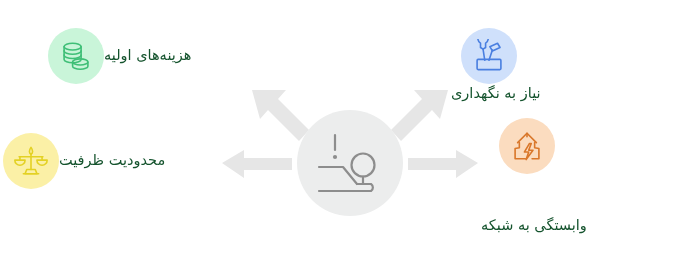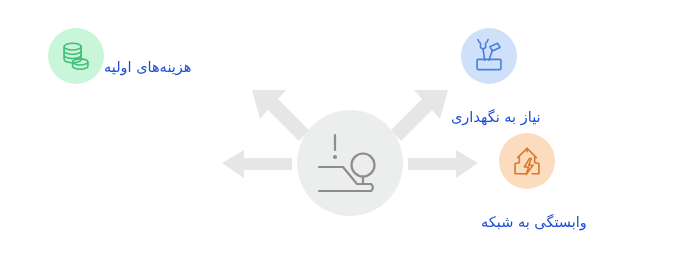--- a/index.html
+++ b/index.html
@@ -64,40 +64,39 @@
     border-radius: 50%;
     flex: 0 0 56px;
     display: flex;
     align-items: center;
     justify-content: center;
   }
   .node-icon svg { display: block; }
 
   .node-label {
     font-size: 14.5px;
-    color: #1d4ed8;
+    color: #14532d;
     white-space: nowrap;
     line-height: 1.35;
     direction: rtl;
-    margin-top: 24px;
   }
 
   
   .node.side-left { flex-direction: row-reverse; }
   .node.side-left .node-label { margin-right: 14px; text-align: left; }
 
   
   .node.side-right { flex-direction: column; }
   .node.side-right .node-label { margin-left: 14px; text-align: right; }
 
   
   #node-initial-costs    { left: 48px;  top: 28px;  }
   #node-maintenance      { left: 437px; top: 28px;  }
   #node-capacity-limit   { left: 3px;   top: 133px; }
-  #node-grid-dependency  { left: 467px; top: 133px; }
+  #node-grid-dependency  { left: 467px; top: 118px; gap: 42px; }
 </style>
 </head>
 <body>
 
 <div id="stage">
 
   <svg class="arrow-layer" viewBox="0 0 699 272" width="699" height="272" aria-hidden="true">
     <g fill="#e6e6e6">
 
       <path d="M252,90 L286,90 L278,99 L309,130 L299,141 L268,110 L260,119 Z" transform="rotate(0 280 115)"></path>
@@ -158,20 +157,45 @@
 
           <line x1="24" y1="13" x2="20" y2="25"></line>
 
           <rect x="6" y="24" width="28" height="12" rx="1.2"></rect>
         </g>
       </svg>
     </div>
     <div class="node-label">نیاز به نگهداری</div>
   </div>
 
+  <div class="node side-left" id="node-capacity-limit">
+    <div class="node-icon" style="background:#fbf0a6">
+      <svg viewBox="0 0 40 40" width="34" height="34" aria-hidden="true">
+        <g fill="none" stroke="#e3d124" stroke-width="1.9" stroke-linecap="round" stroke-linejoin="round">
+
+          <path d="M20,4 C17.5,7.5 17.5,10.5 20,12 C22.5,10.5 22.5,7.5 20,4 Z"></path>
+
+          <line x1="20" y1="12" x2="20" y2="30"></line>
+
+          <line x1="6" y1="15" x2="34" y2="15"></line>
+
+          <line x1="7" y1="15" x2="7" y2="19"></line>
+          <line x1="33" y1="15" x2="33" y2="19"></line>
+
+          <path d="M1,19 L13,19 a6,6 0 0 1 -12,0 Z"></path>
+
+          <path d="M27,19 L39,19 a6,6 0 0 1 -12,0 Z"></path>
+
+          <path d="M15,30 L25,30 L27,35 L13,35 Z"></path>
+          <line x1="11" y1="35" x2="29" y2="35"></line>
+        </g>
+      </svg>
+    </div>
+    <div class="node-label">محدودیت ظرفیت</div>
+  </div>
 
   <div class="node side-right" id="node-grid-dependency">
     <div class="node-icon" style="background:#fbdcbf">
       <svg viewBox="0 0 40 40" width="34" height="34" aria-hidden="true">
         <g fill="none" stroke="#d9772a" stroke-width="1.9" stroke-linecap="round" stroke-linejoin="round">
 
           <path d="M9,16 L20,5 L31,16"></path>
 
           <line x1="20" y1="5" x2="20" y2="9"></line>
 

